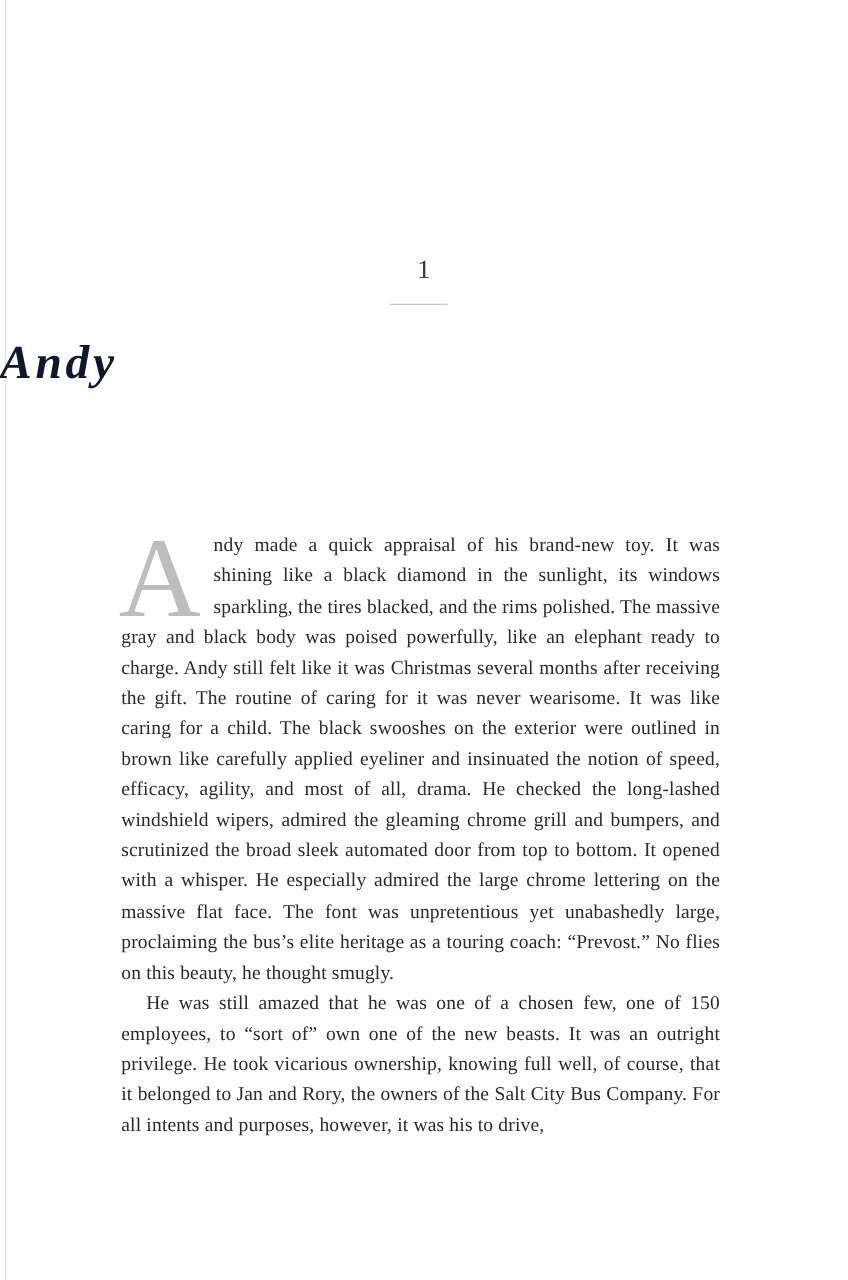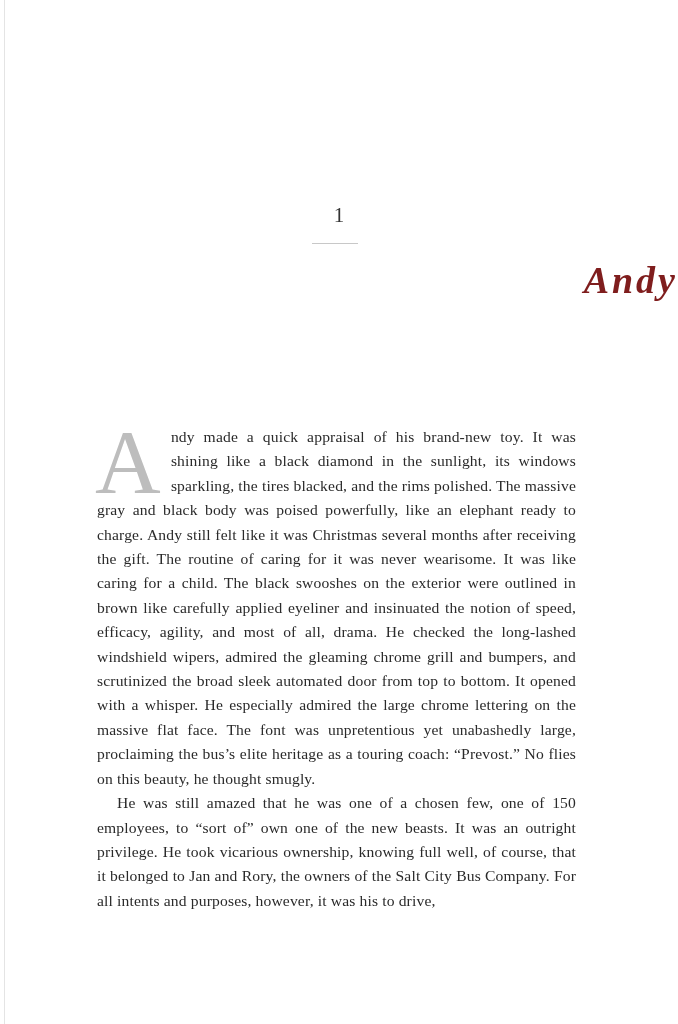--- a/index.html
+++ b/index.html
@@ -35,29 +35,29 @@
     .chapter-rule {
       position: absolute;
       top: 243px;
       left: 312px;
       width: 46px;
       height: 1px;
       background: #c8c8c8;
     }
     .chapter-title {
       position: absolute;
-      top: 258px;
+      top: 268px;
       left: 0;
       width: 678px;
-      text-align: right;
+      text-align: left;
       font-size: 38px;
       font-weight: bold;
       font-style: italic;
       letter-spacing: 3px;
-      color: #7f1d1d;
+      color: #0f172a;
     }
     .body-text {
       position: absolute;
       top: 425px;
       left: 97px;
       width: 479px;
       font-size: 15.6px;
       line-height: 24.4px;
       text-align: justify;
       hyphens: manual;

